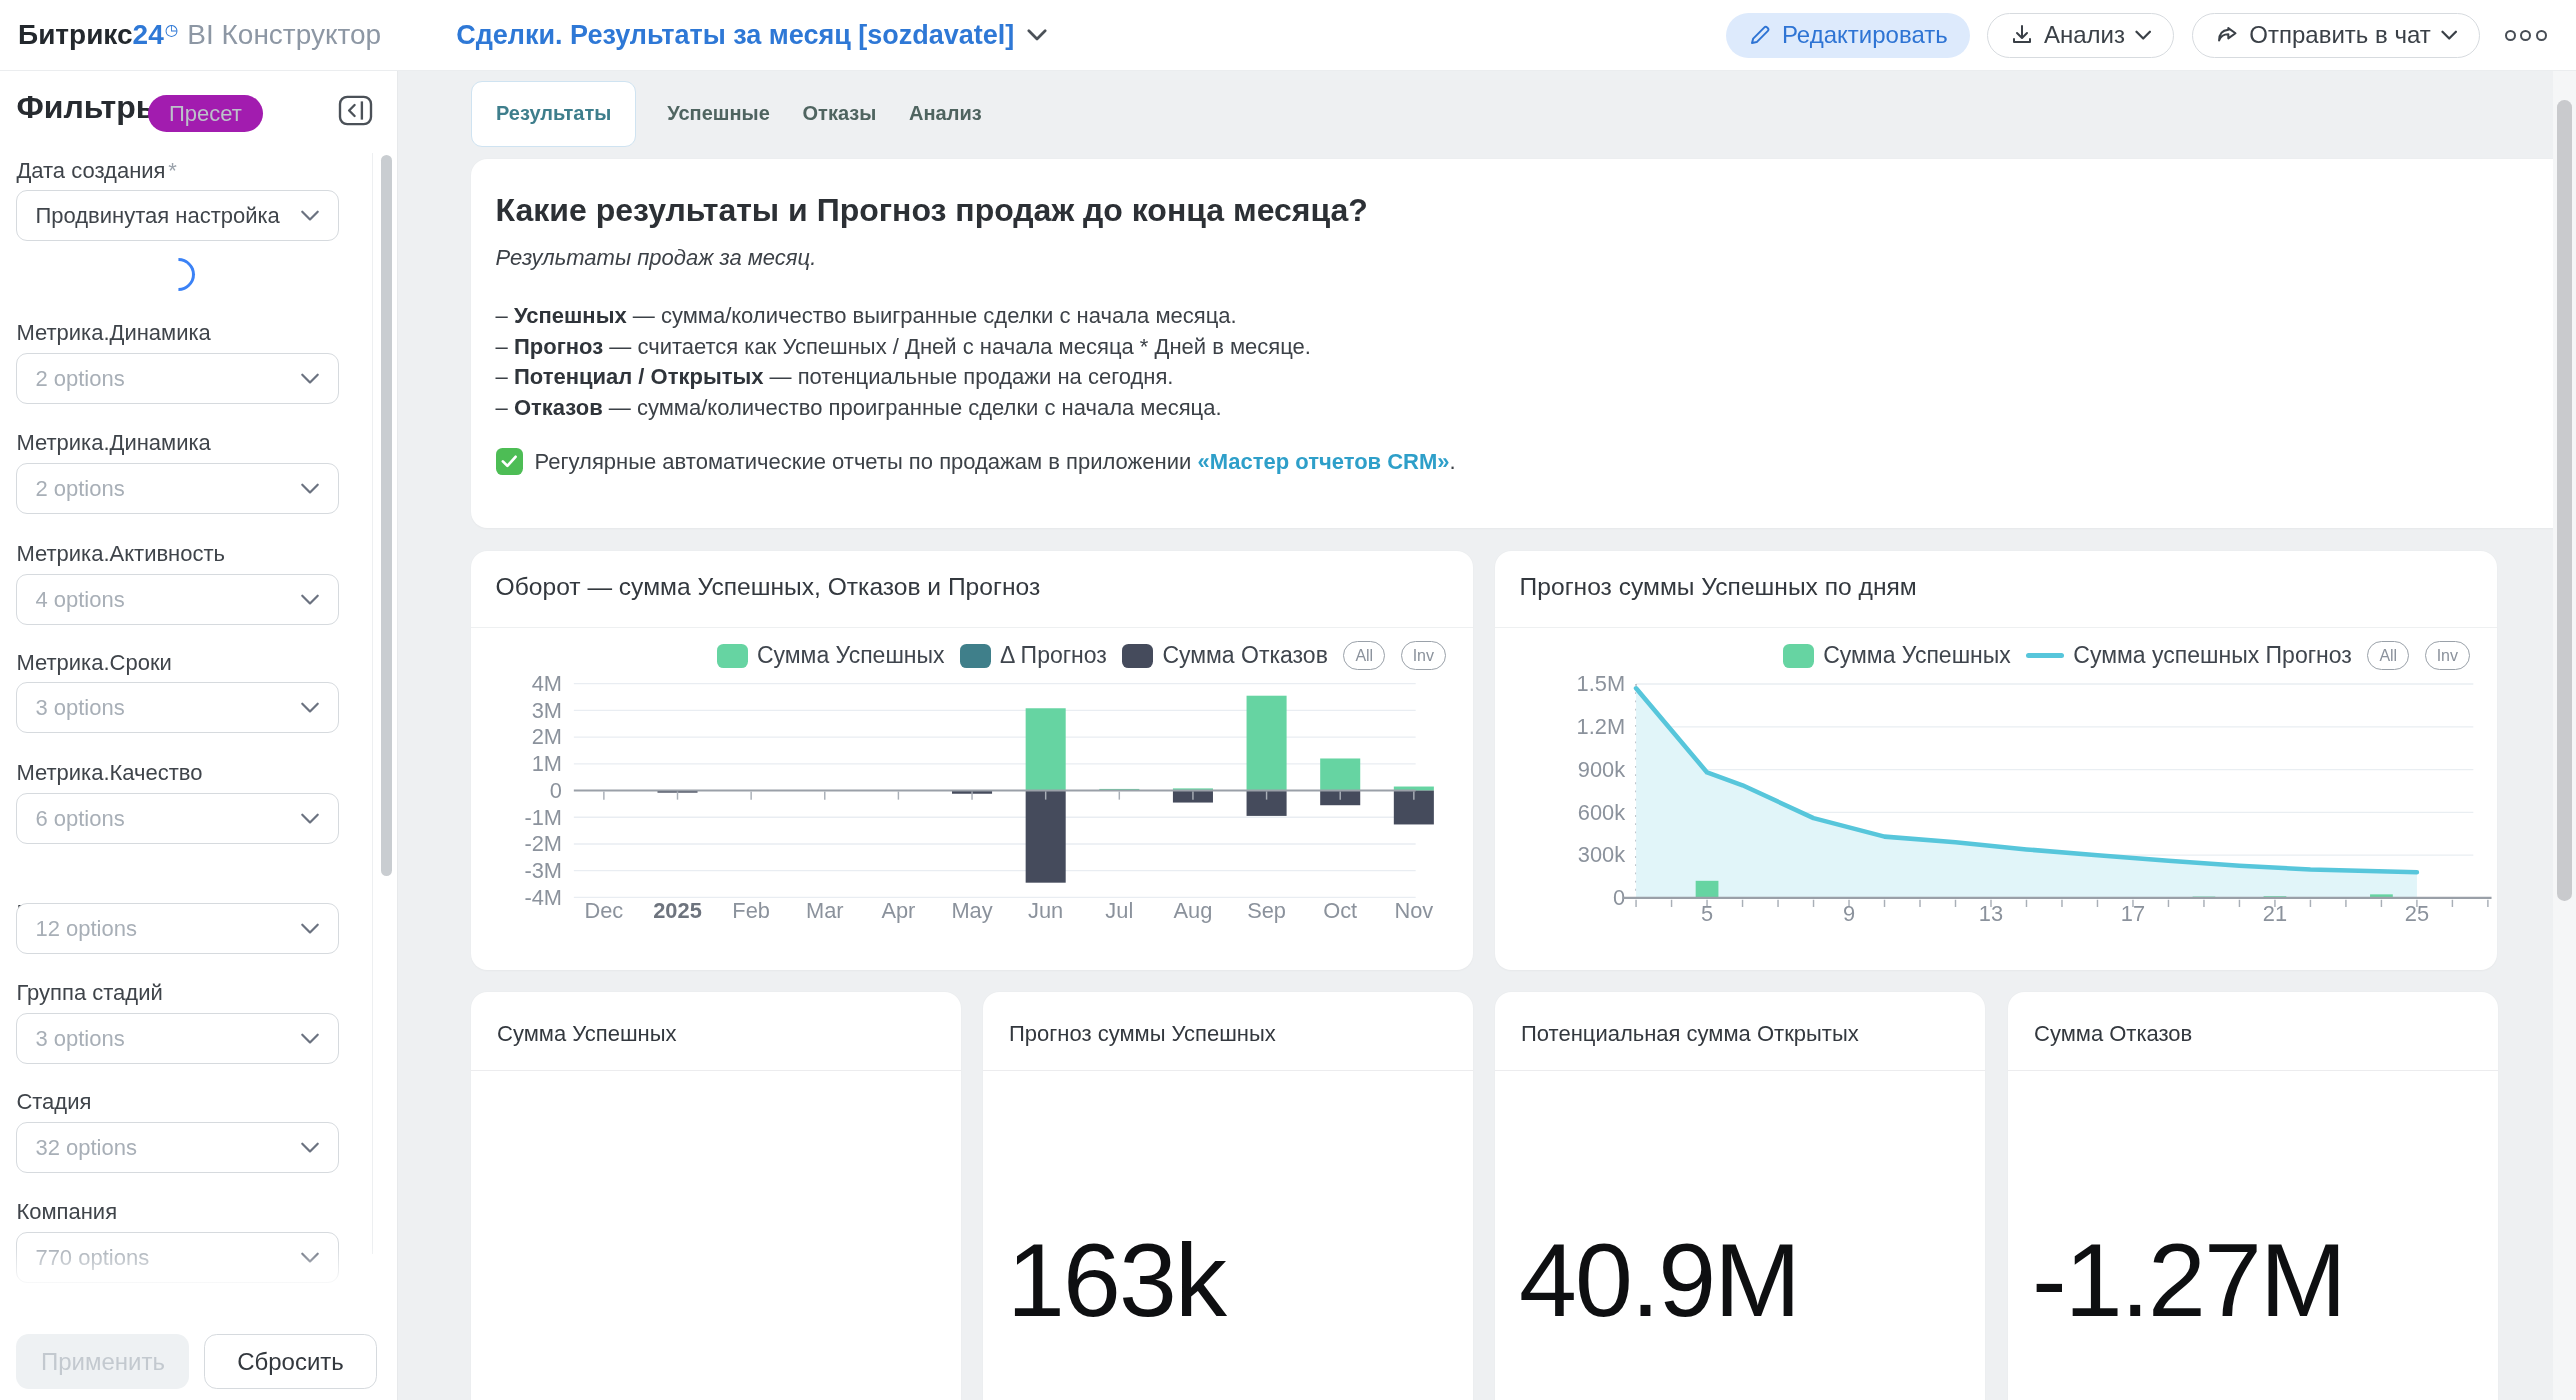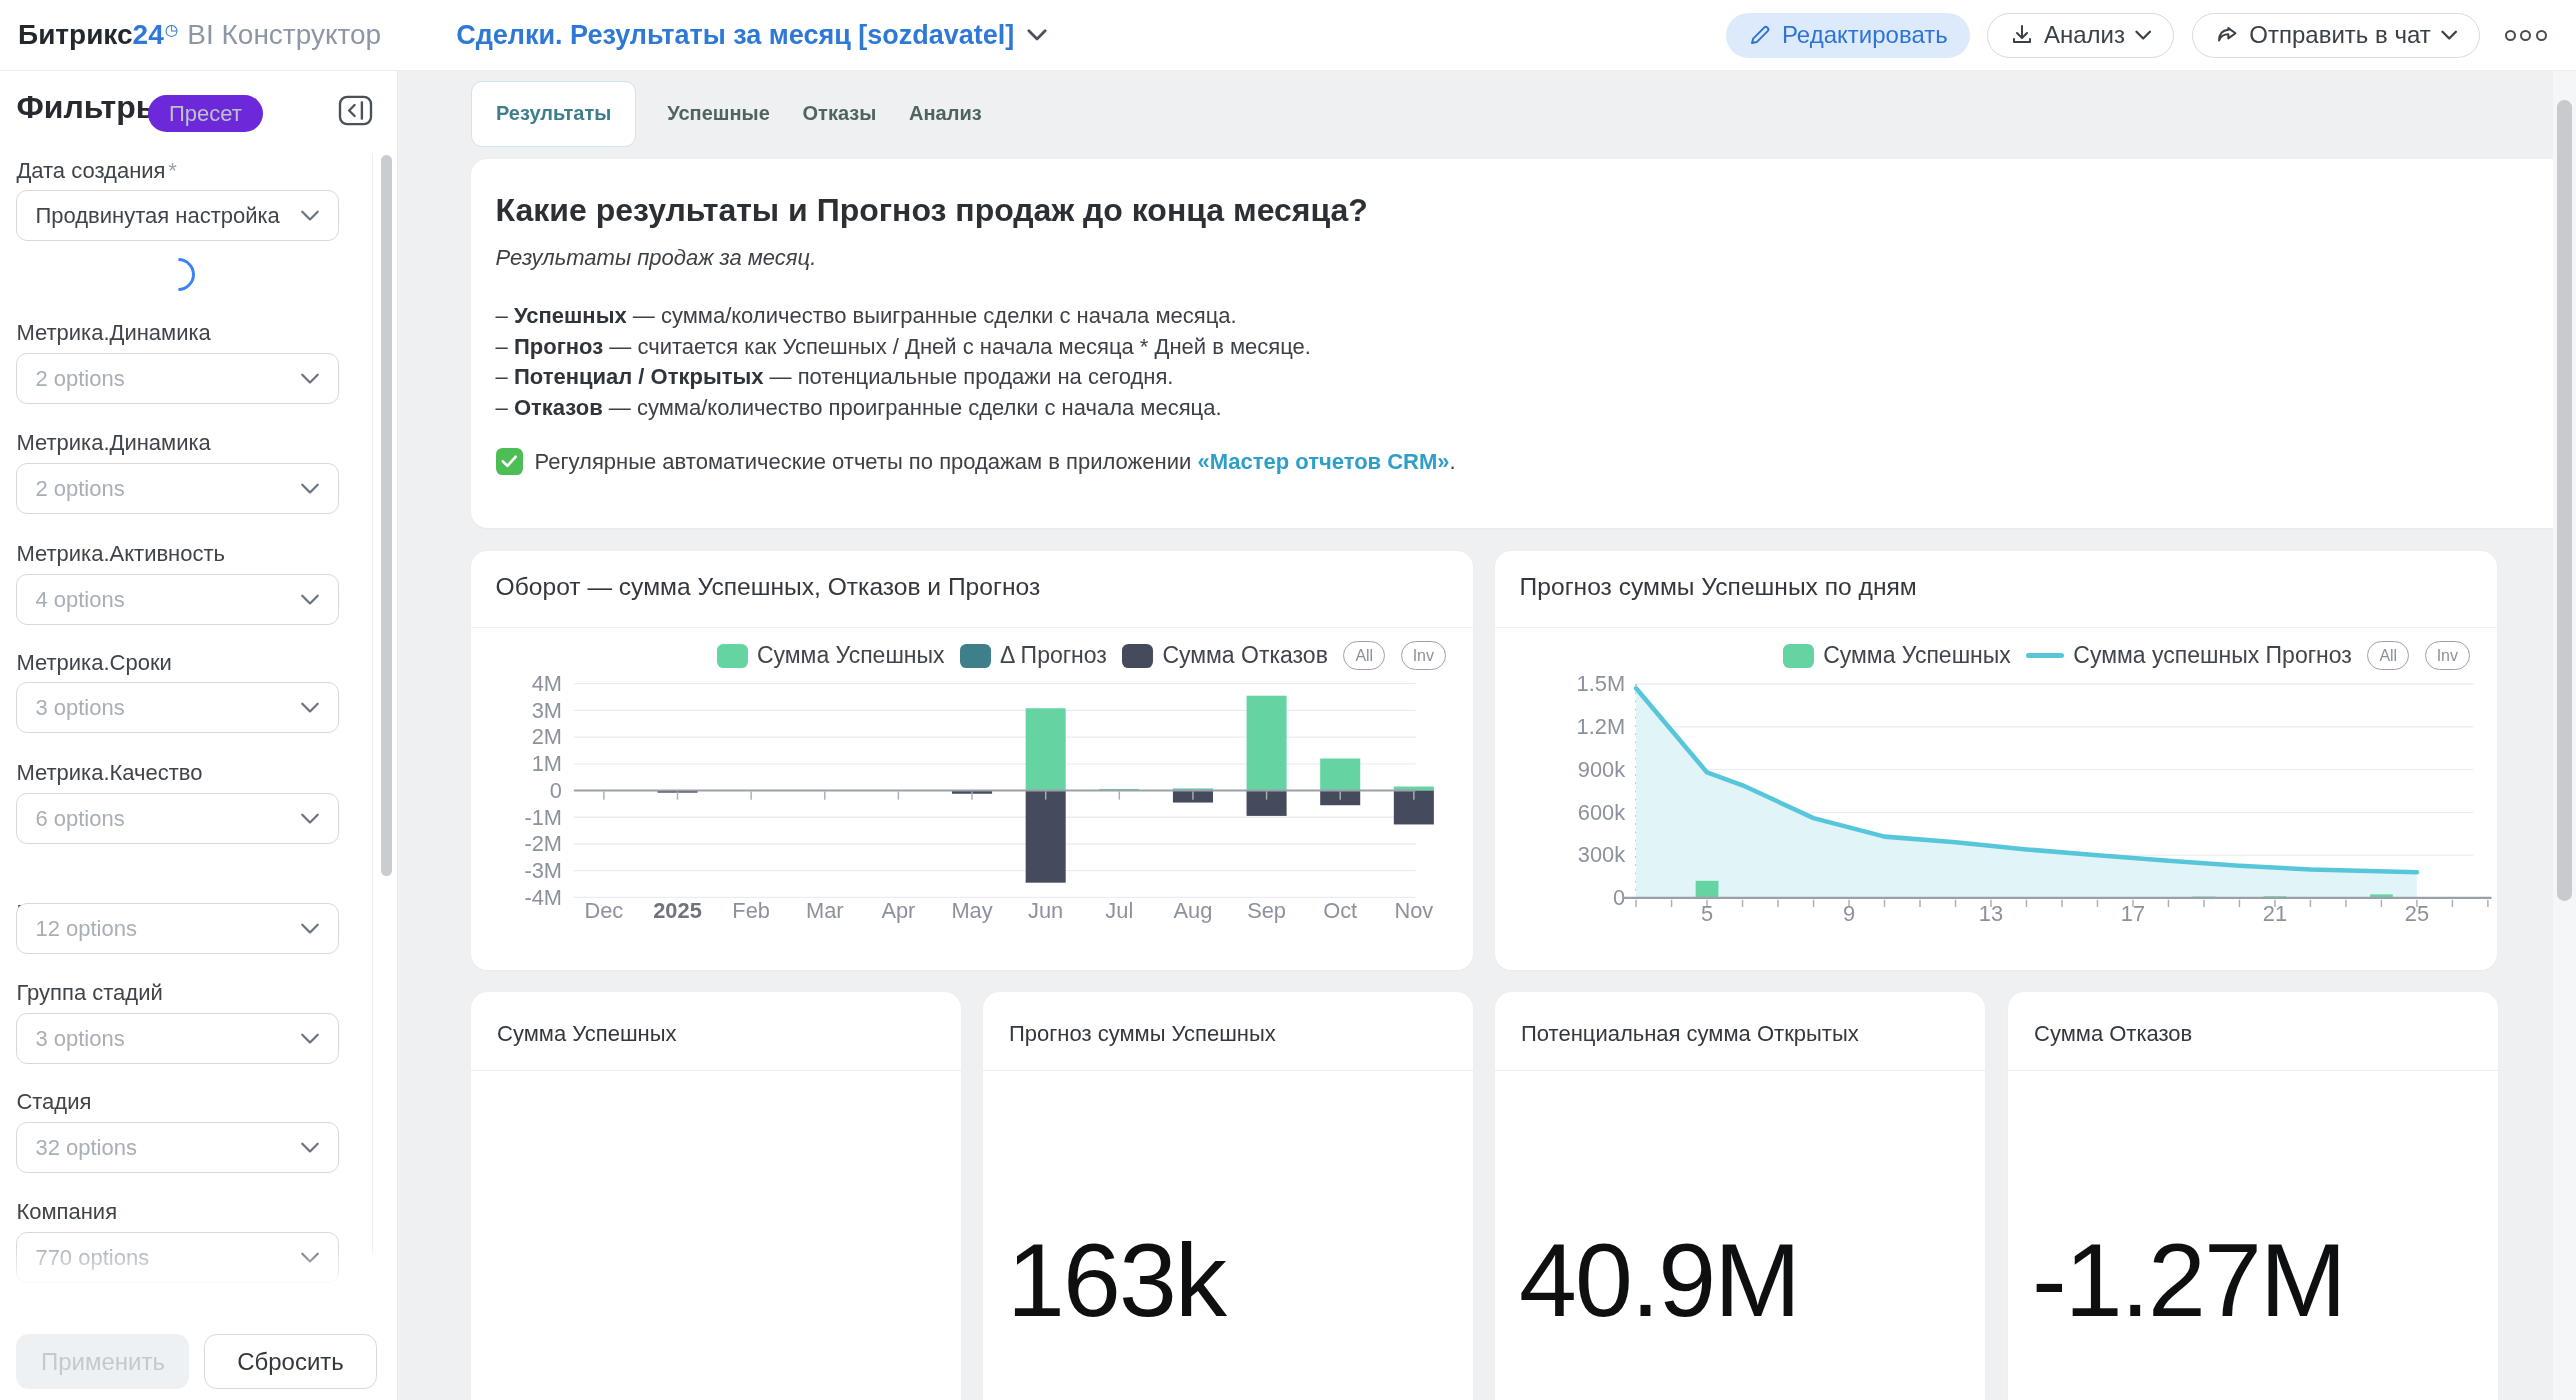--- a/index.html
+++ b/index.html
@@ -21,21 +21,21 @@
   .doc-title .t{color:#2e78d6;font-weight:700;font-size:27px;}
   .hdr-actions{margin-left:auto;margin-right:22px;display:flex;align-items:center;gap:17.3px;}
   .btn{height:45px;border-radius:23px;display:flex;align-items:center;gap:10px;padding:0 22px;font-size:24px;cursor:pointer;white-space:nowrap;}
   .btn.primary-soft{background:#ddeafc;color:#2e74d4;border:0;}
   .btn.ghost{background:#fff;border:1.4px solid #d7dbdf;color:#3a4047;}
   .more-dots{display:flex;gap:4.5px;align-items:center;padding:0 7.3px;cursor:pointer;}
   .more-dots i{width:11px;height:11px;border:2.7px solid #474d55;border-radius:50%;display:block;}
   
   .sidebar{position:absolute;top:71px;left:0;width:398px;bottom:0;background:#fff;border-right:0.9px solid #e7e9eb;z-index:20;}
   .sb-title{position:absolute;left:16.4px;top:18px;font-size:32px;font-weight:700;color:#272b30;}
-  .preset-badge{position:absolute;left:148px;top:24px;height:37px;border-radius:19px;background:#6d28d9;color:#bcc2c9;font-size:22px;display:flex;align-items:center;padding:0 21px;}
+  .preset-badge{position:absolute;left:148px;top:24px;height:37px;border-radius:19px;background:#a21caf;color:#bcc2c9;font-size:22px;display:flex;align-items:center;padding:0 21px;}
   .collapse-btn{position:absolute;right:24px;top:24px;width:35px;height:31px;cursor:pointer;}
   .sb-track{position:absolute;left:372px;top:82px;bottom:146px;width:0.9px;background:#edeff1;}
   .sb-thumb{position:absolute;left:381px;top:84px;width:11px;height:721px;background:#c9cdd1;border-radius:5.5px;}
   .fgroup .flabel{position:absolute;left:16.4px;font-size:22px;color:#3f444a;font-weight:400;white-space:nowrap;}
   .fstar{color:#9aa2ab;margin-left:2.7px;}
   .fselect{position:absolute;left:16.4px;width:323px;height:51px;border:1.4px solid #d6dade;border-radius:11px;background:#fff;display:flex;align-items:center;padding:0 18px;font-size:22px;cursor:pointer;}
   .fselect .val{flex:1;color:#3f444a;overflow:hidden;white-space:nowrap;}
   .fselect.muted .val{color:#a8afb7;}
   .spinner{position:absolute;left:162px;top:187px;width:33px;height:33px;border:3.6px solid #3b82f6;border-left-color:transparent;border-bottom-color:transparent;border-radius:50%;transform:rotate(45deg);animation:spin 1s linear infinite;}
   @keyframes spin{to{transform:rotate(405deg);}}

